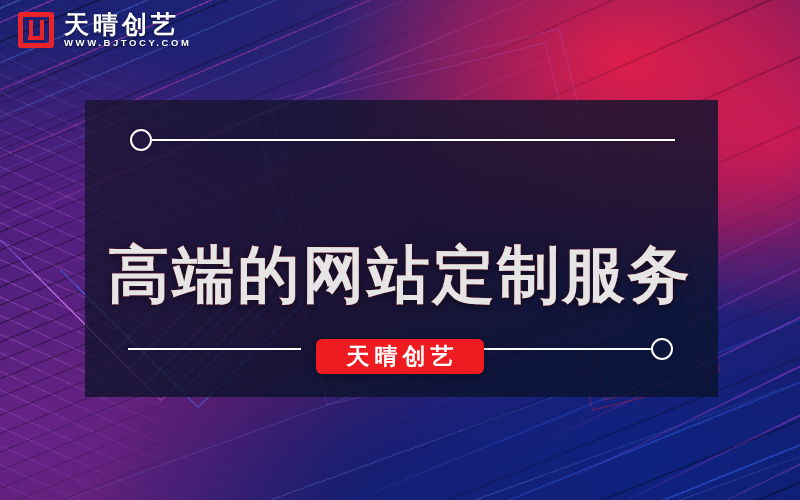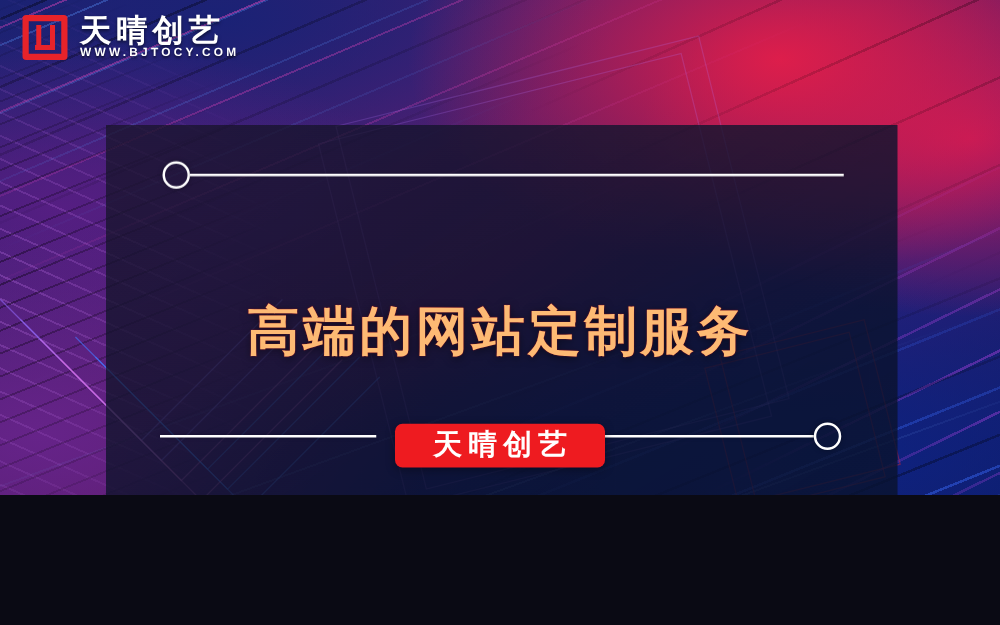--- a/index.html
+++ b/index.html
@@ -4,21 +4,21 @@
 <title>Banner</title>
 <style>
   * { margin:0; padding:0; box-sizing:border-box; }
   html,body{ background:#0a0a14; }
   body{
     font-family:"Liberation Sans","DejaVu Sans",sans-serif;
   }
 
   #banner{
     position:relative;
-    width:800px; height:396px;
+    width:800px; height:500px;
     overflow:hidden;
     background:#1a1040;
   }
 
   
   .bg-layer{ position:absolute; inset:0; }
 
   
   .bg-base{
     background:
@@ -208,21 +208,21 @@
   .headline-1{
     top:166px; color:#ffffff; font-size:56px; letter-spacing:2px;
     text-shadow:0 2px 8px rgba(0,0,0,.45);
   }
   .headline-1 .sep{
     display:inline-block; vertical-align:middle;
     width:9px; height:9px; background:#ffffff;
     margin:0 9px 12px 9px;
   }
   .headline-2{
-    top:244px; color:#fdba74; font-size:42px; letter-spacing:3px;
+    top:244px; color:#e5e5e5; font-size:62px; letter-spacing:3px;
     text-shadow:0 2px 7px rgba(0,0,0,.5), 0 0 1px #ee1b20;
   }
 
   
   .badge{
     position:absolute; z-index:38;
     left:316px; top:339px; width:168px; height:35px;
     background:#ee1b20; border-radius:6px;
     display:flex; align-items:center; justify-content:center;
     box-shadow:0 2px 8px rgba(0,0,0,.35);

